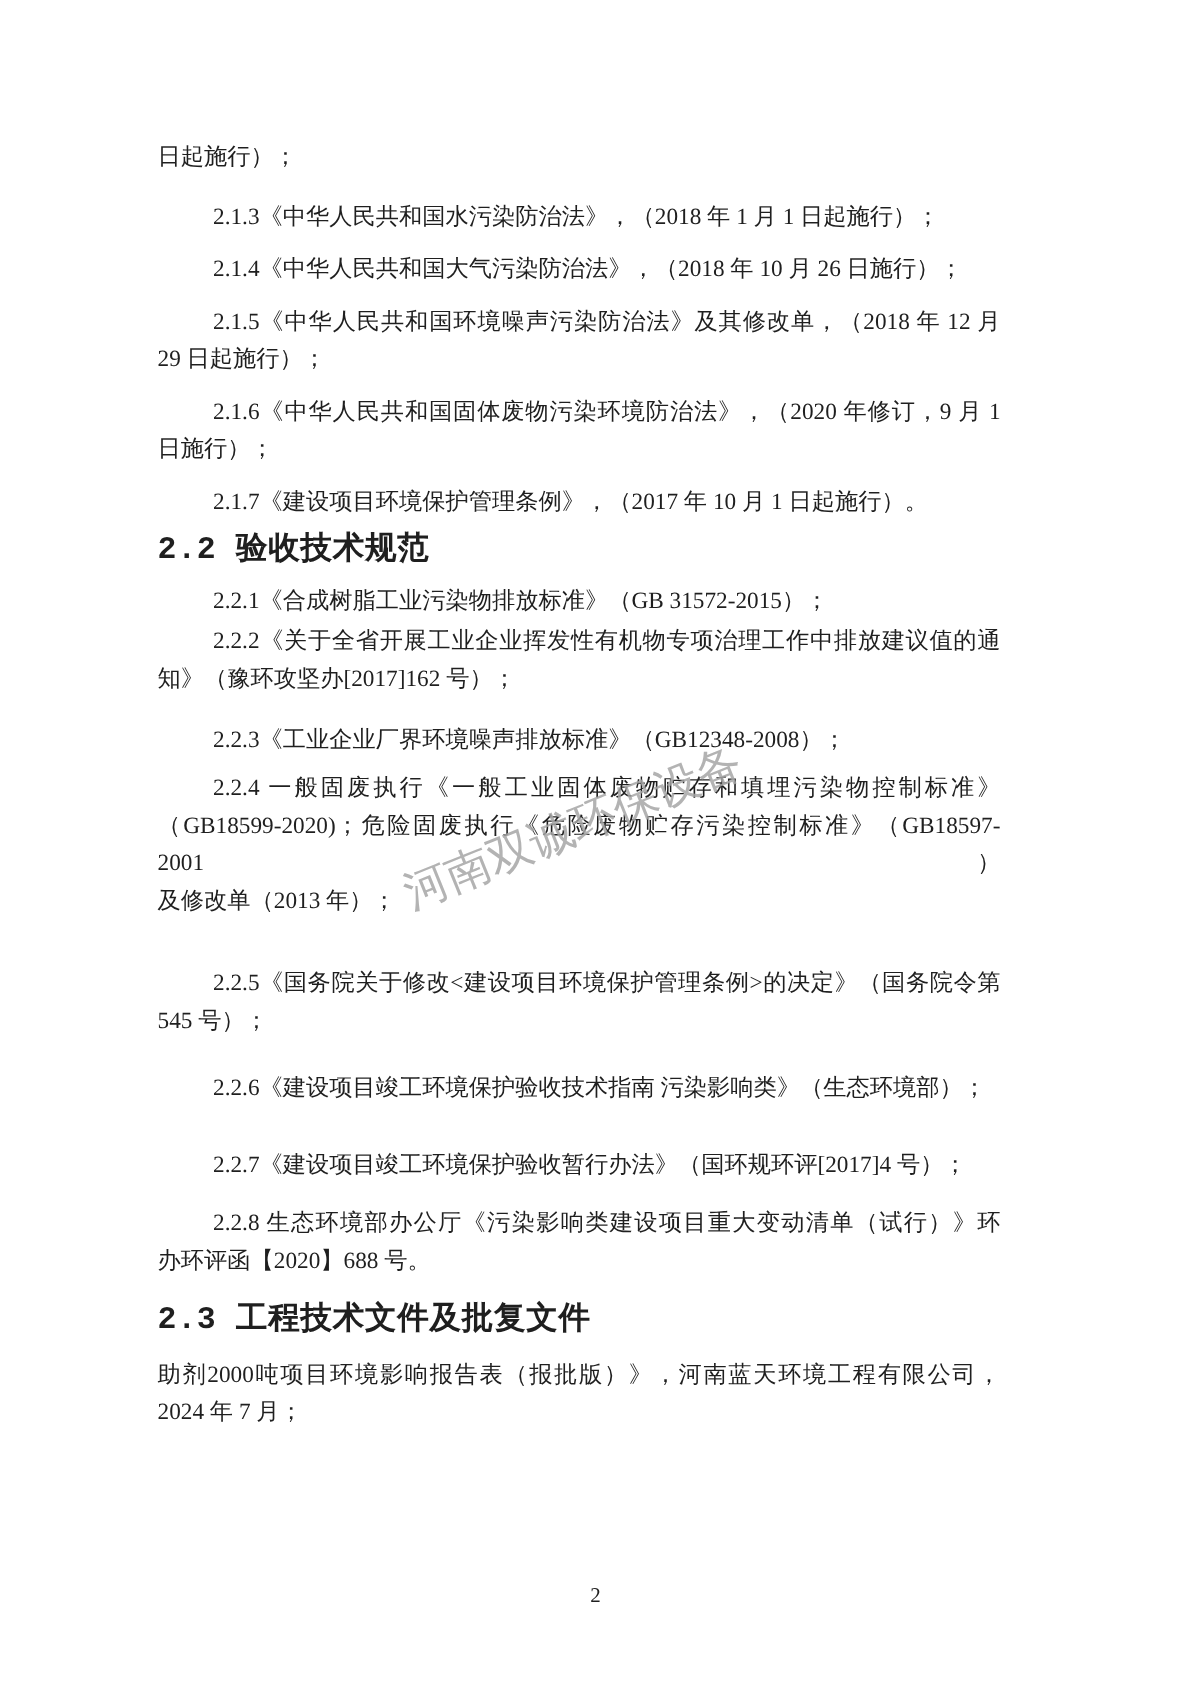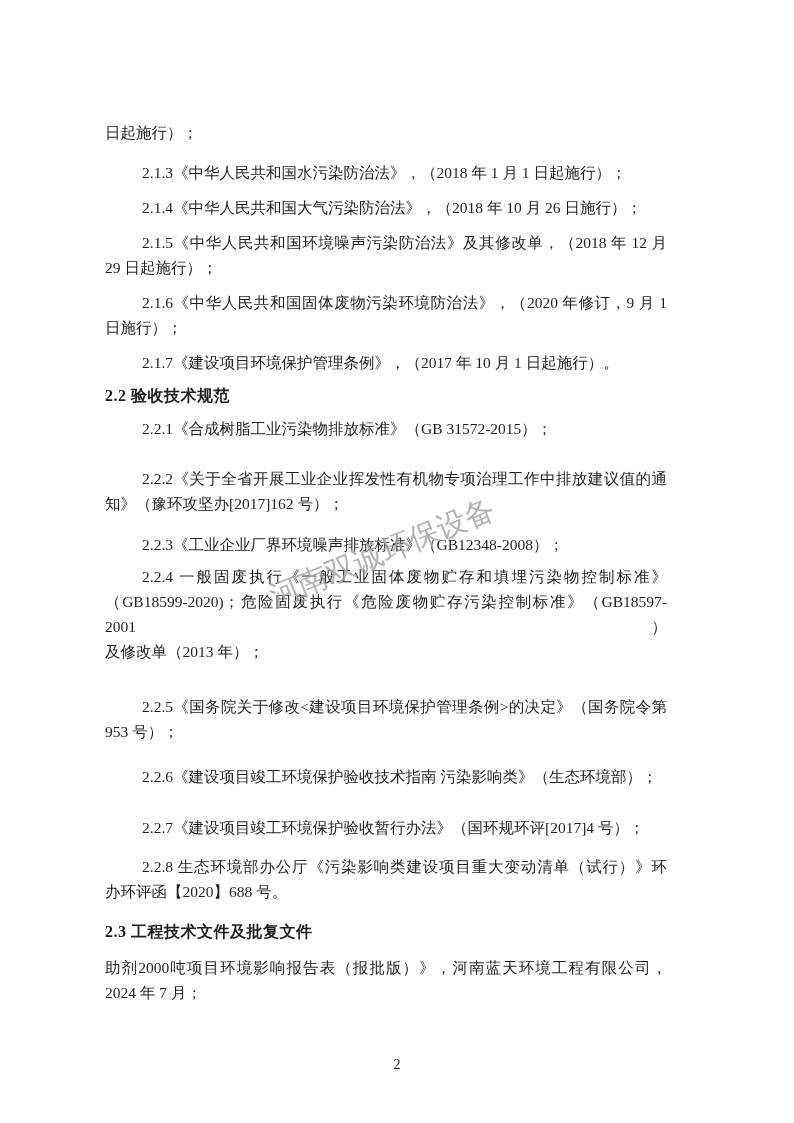--- a/index.html
+++ b/index.html
@@ -12,42 +12,43 @@
     width: 794px;
     height: 1123px;
     background: #ffffff;
     overflow: hidden;
     font-family: "Liberation Serif", "DejaVu Serif", serif;
     color: #1f1f1f;
   }
   .doc {
     position: absolute;
     left: 105px;
-    top: 120px;
+    top: 92px;
     width: 562px;
     font-size: 15.5px;
     line-height: 25px;
     z-index: 1;
   }
   .para { margin: 10px 0 0 0; }
   .para .line { text-align: justify; }
   .para .line.fill { text-align-last: justify; }
   .para .line.first-indent { text-indent: 37px; }
   .para.heading {
     font-weight: bold;
-    font-size: 16px;
+    font-size: 21px;
     letter-spacing: 0.5px;
+    font-family: Liberation Mono, monospace;
   }
   
   #doc-body .para:nth-child(1)  { margin-top: 0; }
   #doc-body .para:nth-child(2)  { margin-top: 15px; }
   #doc-body .para:nth-child(6)  { }
   #doc-body .para:nth-child(7)  { margin-top: 8px; }
   #doc-body .para:nth-child(8)  { margin-top: 8px; }
-  #doc-body .para:nth-child(9)  { margin-top: 25px; }
+  #doc-body .para:nth-child(9)  { margin-top: 2px; }
   #doc-body .para:nth-child(10) { margin-top: 16px; }
   #doc-body .para:nth-child(11) { margin-top: 7px; }
   #doc-body .para:nth-child(12) { margin-top: 30px; }
   #doc-body .para:nth-child(13) { margin-top: 20px; }
   #doc-body .para:nth-child(14) { margin-top: 26px; }
   #doc-body .para:nth-child(15) { margin-top: 14px; }
   #doc-body .para:nth-child(16) { margin-top: 15px; }
   #doc-body .para:nth-child(17) { margin-top: 11px; }
 
   .watermark {
@@ -119,21 +120,21 @@
       <div class="para">
         <div class="line first-indent">2.2.3《工业企业厂界环境噪声排放标准》（GB12348-2008）；</div>
       </div>
       <div class="para">
         <div class="line first-indent fill">2.2.4 一般固废执行《一般工业固体废物贮存和填埋污染物控制标准》</div>
         <div class="line fill">（GB18599-2020)；危险固废执行《危险废物贮存污染控制标准》（GB18597-2001）</div>
         <div class="line">及修改单（2013 年）；</div>
       </div>
       <div class="para">
         <div class="line first-indent fill">2.2.5《国务院关于修改&lt;建设项目环境保护管理条例&gt;的决定》（国务院令第</div>
-        <div class="line">953 号）；</div>
+        <div class="line">545 号）；</div>
       </div>
       <div class="para">
         <div class="line first-indent">2.2.6《建设项目竣工环境保护验收技术指南  污染影响类》（生态环境部）；</div>
       </div>
       <div class="para">
         <div class="line first-indent">2.2.7《建设项目竣工环境保护验收暂行办法》（国环规环评[2017]4 号）；</div>
       </div>
       <div class="para">
         <div class="line first-indent fill">2.2.8 生态环境部办公厅《污染影响类建设项目重大变动清单（试行）》环</div>
         <div class="line">办环评函【2020】688 号。</div>

